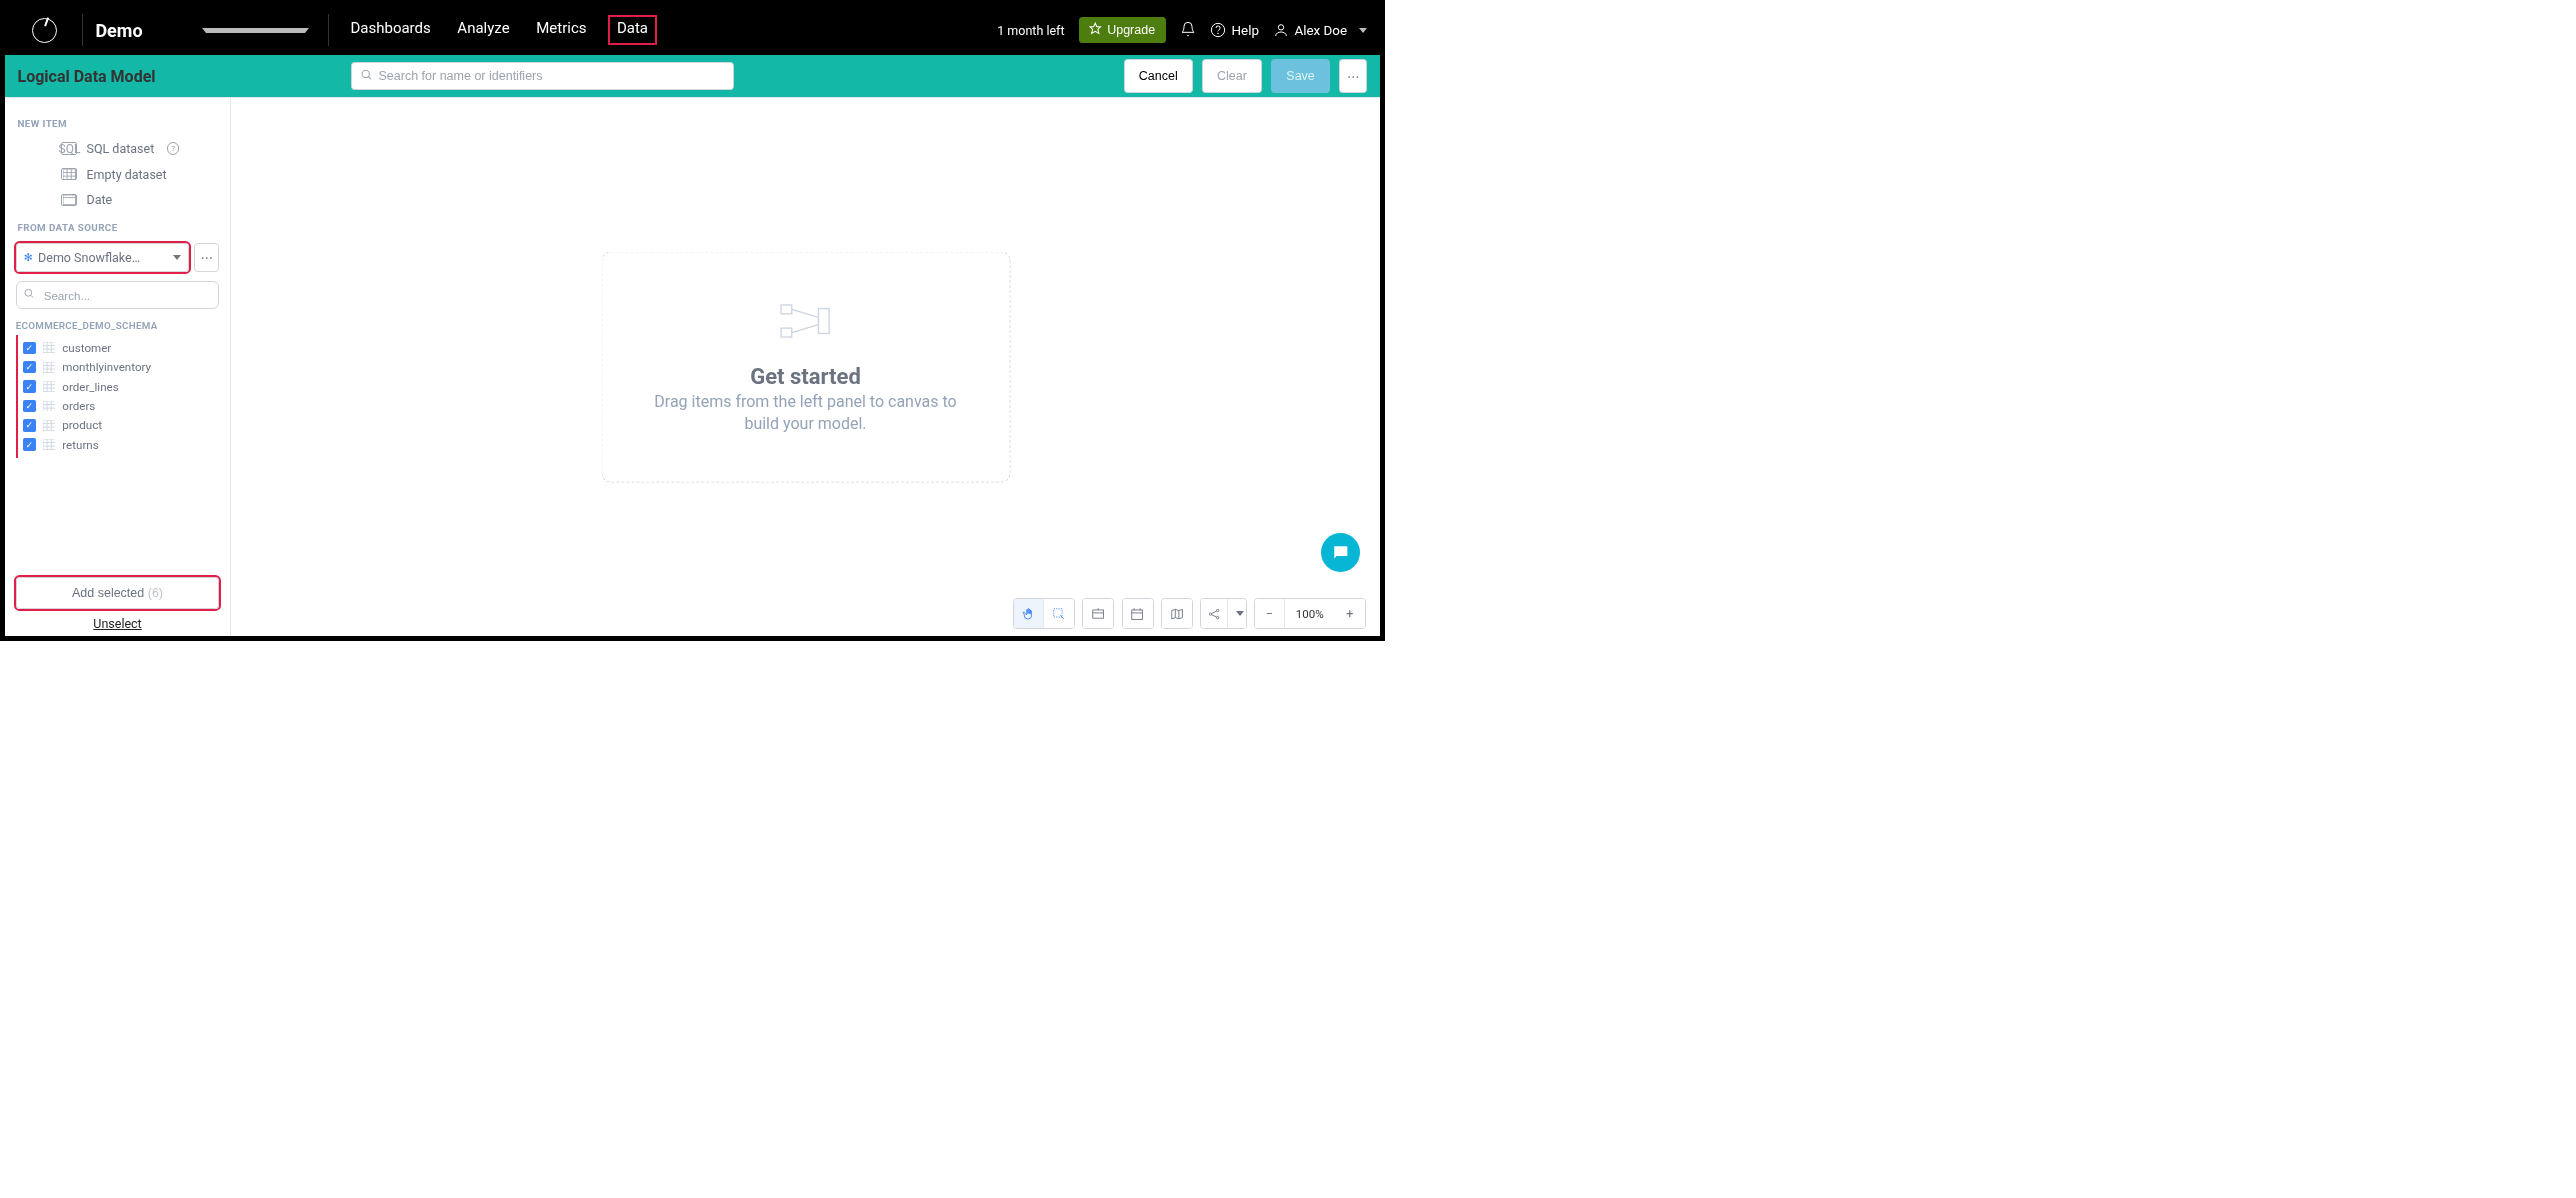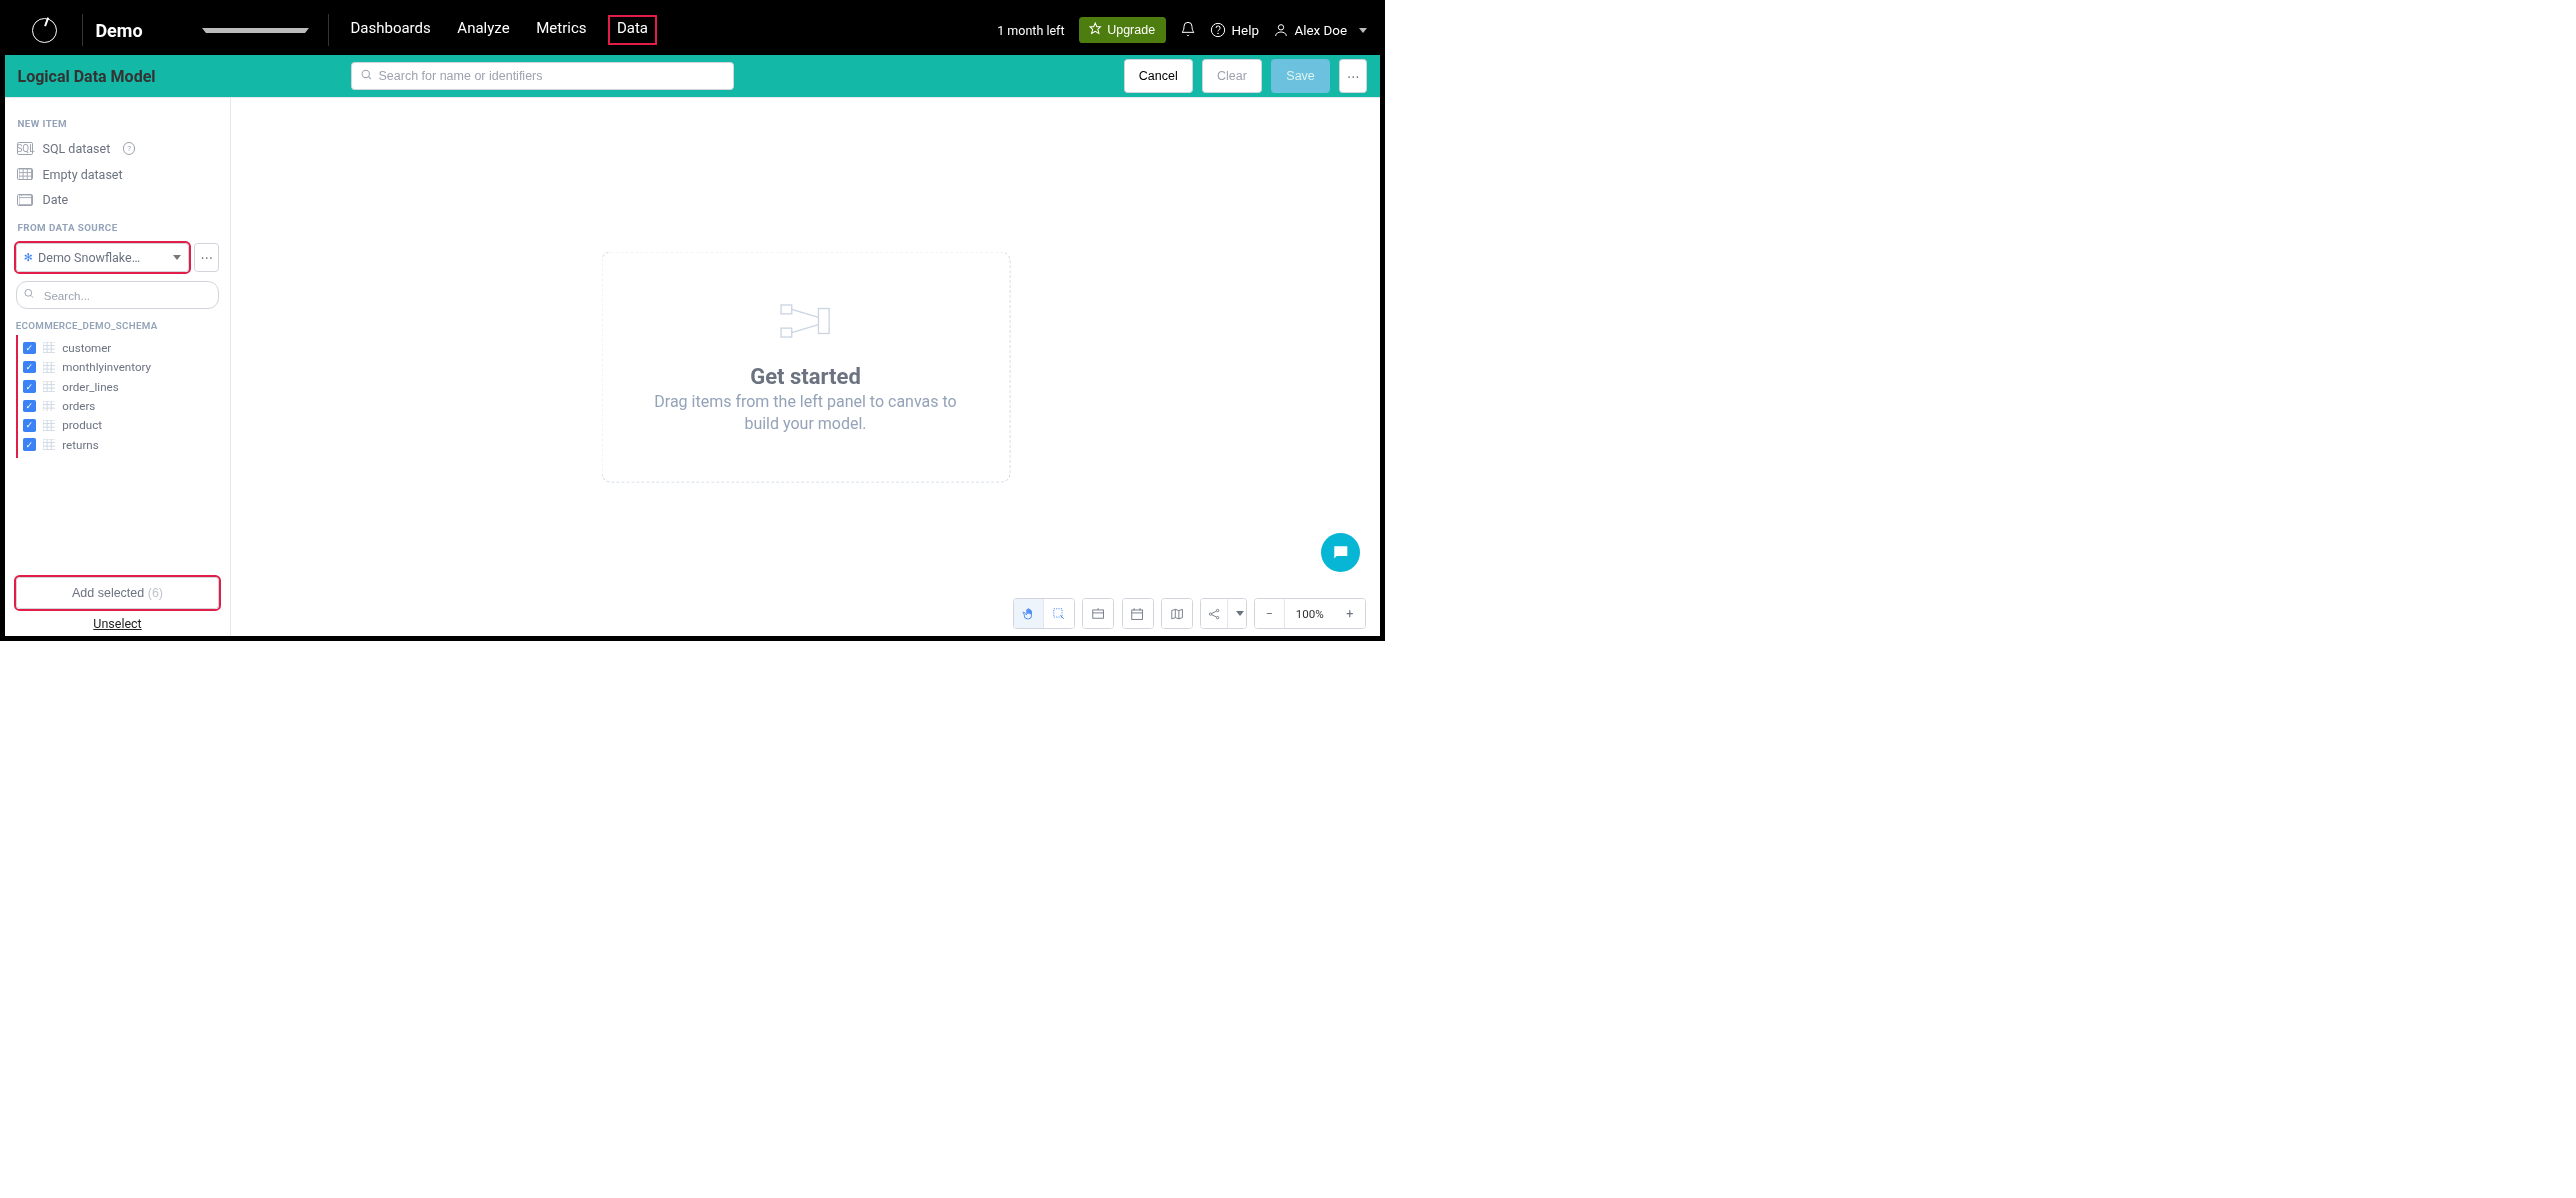--- a/index.html
+++ b/index.html
@@ -34,30 +34,30 @@
 .btn { height: 34px; padding: 0 14.2px; border-radius: 3.6px; border: 0.9px solid #d1d5db; background: #fff; cursor: pointer; font-size: 12.5px;}
 .btn-clear { color: #9ca3af; }
 .btn-save { background: #7cc4e8; color: #fff; border-color: #7cc4e8; opacity: .85;}
 .btn-more { width: 28.5px; padding: 0; display:flex; align-items:center; justify-content:center; color:#777;}
 
 
 .main { flex: 1; display: flex; overflow: hidden; }
 .sidebar { width: 226px; border-right: 0.9px solid #e5e7eb; display: flex; flex-direction: column; padding: 10.7px 10.7px 5.3px 10.7px; }
 .section-title { font-size: 9.8px; font-weight: 700; color: #94a3b8; letter-spacing: 0.4px; margin: 9px 1.8px 7.1px 1.8px;}
 .new-item { display: flex; align-items: center; gap: 9px; padding: 5.3px 1.8px; color: #6b7280; cursor: pointer; font-size: 12.5px; }
-.new-item .mini-icon { width: 16px; height: 12.5px; border: 0.9px solid #9ca3af; border-radius: 1.8px; display: flex; align-items: center; justify-content: center; font-size: 10px; color: #9ca3af;}
+.new-item .mini-icon { width: 16px; height: 12.5px; border: 0.9px solid #9ca3af; border-radius: 1.8px; display: flex; align-items: center; justify-content: center; font-size: 12px; color: #9ca3af; margin-left: 44px;}
 .help-q { margin-left: 3.6px; width: 12.5px; height: 12.5px; border: 0.9px solid #9ca3af; border-radius: 50%; font-size: 8px; display: inline-flex; align-items: center; justify-content: center; color: #9ca3af;}
 
 .ds-row { display: flex; gap: 5.3px; align-items: center; margin-top: 3.6px;}
 .ds-select { flex:1; height: 28.5px; border: 0.9px solid #d1d5db; border-radius: 3.6px; display: flex; align-items: center; padding: 0 7.1px; color: #6b7280; background:#fff; cursor:pointer; gap:5.3px;}
 .ds-select.highlight { outline: 2.7px solid #e11d48; }
 .snow-icon { color:#3b82f6; font-size:10.7px;}
 .ds-more { width: 25px; height: 28.5px; border: 0.9px solid #d1d5db; border-radius: 3.6px; display:flex; align-items:center; justify-content:center; color:#777; cursor:pointer;}
 .side-search { margin-top: 9px; position: relative; }
-.side-search input { width: 100%; height: 28.5px; border: 0.9px solid #d1d5db; border-radius: 11px; padding: 0 9px 0 27px; font-size: 11.6px;}
+.side-search input { width: 100%; height: 28.5px; border: 0.9px solid #d1d5db; border-radius: 6px; padding: 0 9px 0 27px; font-size: 11.6px;}
 .side-search input::placeholder{color:#9ca3af;}
 .side-search .mag { position:absolute; left:7.1px; top:50%; transform:translateY(-50%); color:#9ca3af;}
 .schema-name { font-size: 9.8px; font-weight: 600; color: #94a3b8; margin-top: 10.7px; margin-bottom:3.6px; letter-spacing:0.3px;}
 .table-list { border-left: 2.7px solid #e11d48; padding: 3.6px 0; margin-left: 0px;}
 .table-item { display: flex; align-items: center; gap: 7.1px; padding: 2.7px 3.6px; font-size: 11.6px; color: #6b7280; }
 .chk { width: 12.5px; height: 12.5px; background: #3b82f6; border-radius: 1.8px; display: flex; align-items: center; justify-content: center; color: #fff; font-size: 9px; cursor:pointer; margin-left: 1.8px;}
 .table-icon { display:inline-block; width:12.5px; height:10.7px;}
 .table-icon svg { display:block;}
 
 .sidebar-footer { margin-top: auto; padding-top: 7.1px;}

